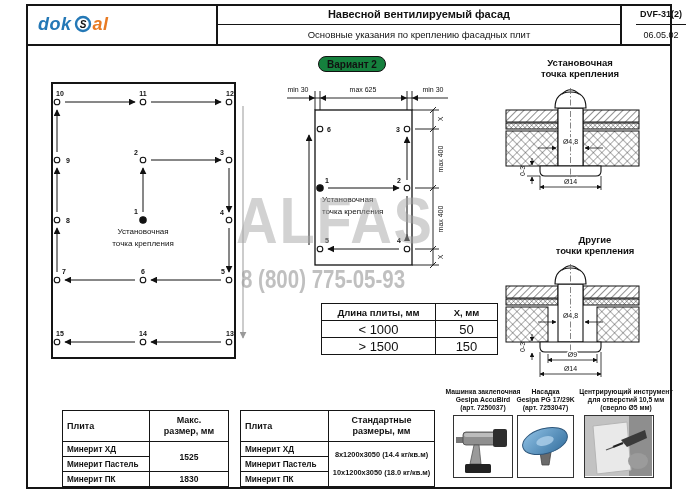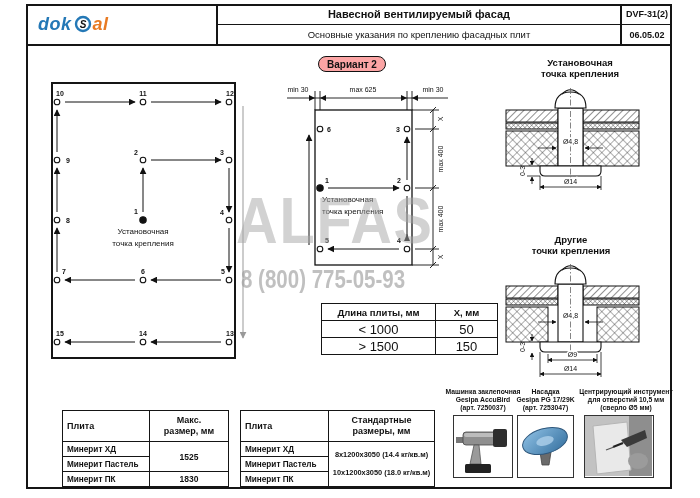--- a/index.html
+++ b/index.html
@@ -4,40 +4,40 @@
 <style>
   html,body{margin:0;padding:0;background:#fff;}
   .page{position:relative;width:700px;height:498px;background:#fff;overflow:hidden;
         font-family:"Liberation Sans",sans-serif;color:#111;}
   .abs{position:absolute;}
   .frame{left:26px;top:4px;width:646px;height:485px;border:2px solid #151515;box-sizing:border-box;}
   
   .h-logo{left:26px;top:4px;width:192px;height:40px;border-right:2px solid #151515;box-sizing:border-box;
           display:flex;align-items:center;padding-left:12px;}
   .h-center{left:218px;top:4px;width:404px;height:40px;border-right:2px solid #151515;box-sizing:border-box;}
-  .h-right{left:622px;top:4px;width:50px;height:40px;}
+  .h-right{left:622px;top:4px;width:50px;height:40px;padding-left:14px;}
   .h-row1{height:21px;border-bottom:1.5px solid #151515;box-sizing:border-box;display:flex;align-items:center;justify-content:center;}
   .h-row2{height:19px;display:flex;align-items:center;justify-content:center;}
   .h-title{font-size:11px;font-weight:bold;}
   .h-sub{font-size:9.5px;}
   .h-doc{font-size:9px;font-weight:bold;}
-  .h-date{font-size:9px;font-weight:bold;}
+  .h-date{font-size:9px;}
   .h-line{left:26px;top:44px;width:646px;height:0;border-top:2px solid #151515;}
   .logo-dok{color:#2478b6;font-style:italic;font-weight:bold;font-size:18px;letter-spacing:.5px;}
   .logo-al{color:#e87a22;font-style:italic;font-weight:bold;font-size:18px;letter-spacing:.5px;}
   .logo-emblem{margin:0 1px 0 2px;}
   
   svg text{font-family:"Liberation Sans",sans-serif;fill:#111;}
   .num{font-size:7px;font-weight:bold;}
   .lbl{font-size:8px;}
   .dim{font-size:7px;}
   .halo{paint-order:stroke;stroke:#fff;stroke-width:3px;}
   
   .badge{left:318px;top:56px;width:68px;height:16px;border:1.3px solid #111;border-radius:9px;
-         font-size:10px;font-weight:bold;text-align:center;line-height:16px;box-sizing:border-box;background:#fca5a5;}
+         font-size:10px;font-weight:bold;text-align:center;line-height:16px;box-sizing:border-box;background:#15803d;}
   
   table{border-collapse:collapse;background:#fff;}
   td,th{border:1.5px solid #151515;padding:0;}
   .xt{left:277px;top:303px;padding-left:44px;}
   .xt th{font-size:9.5px;font-weight:bold;height:16px;}
   .xt td{font-size:13px;text-align:center;height:16px;}
   .bt th{font-size:9px;font-weight:bold;height:30px;text-align:center;white-space:pre-line;line-height:11px;}
   .bt td{font-size:8.2px;height:14px;}
   .bt .nm{padding-left:4px;font-weight:bold;}
   .bt .vl{text-align:center;font-weight:bold;font-size:8.5px;}
@@ -246,21 +246,21 @@
       <tr>
         <td>&gt; 1500</td>
         <td>150</td>
       </tr>
     </tbody>
       </table>
   </div>
 
   <div class="abs dtitle" style="left:505px;top:57px;">Установочная
 точка крепления</div>
-  <div class="abs dtitle" style="left:496px;top:234px;">Другие
+  <div class="abs dtitle" style="left:520px;top:234px;">Другие
 точки крепления</div>
 
   <svg class="abs" style="left:500px;top:84px;" width="160" height="114" viewBox="0 0 160 114">
     <defs>
       <pattern id="a-diag" patternUnits="userSpaceOnUse" width="5" height="5" patternTransform="rotate(45)">
         <rect width="5" height="5" fill="#fff"></rect>
           <line x1="0" y1="0" x2="0" y2="5" stroke="#222" stroke-width="1"></line>
       </pattern>
       <pattern id="a-crs" patternUnits="userSpaceOnUse" width="3.2" height="3.2" patternTransform="rotate(45)">
         <rect width="3.2" height="3.2" fill="#fff"></rect>

